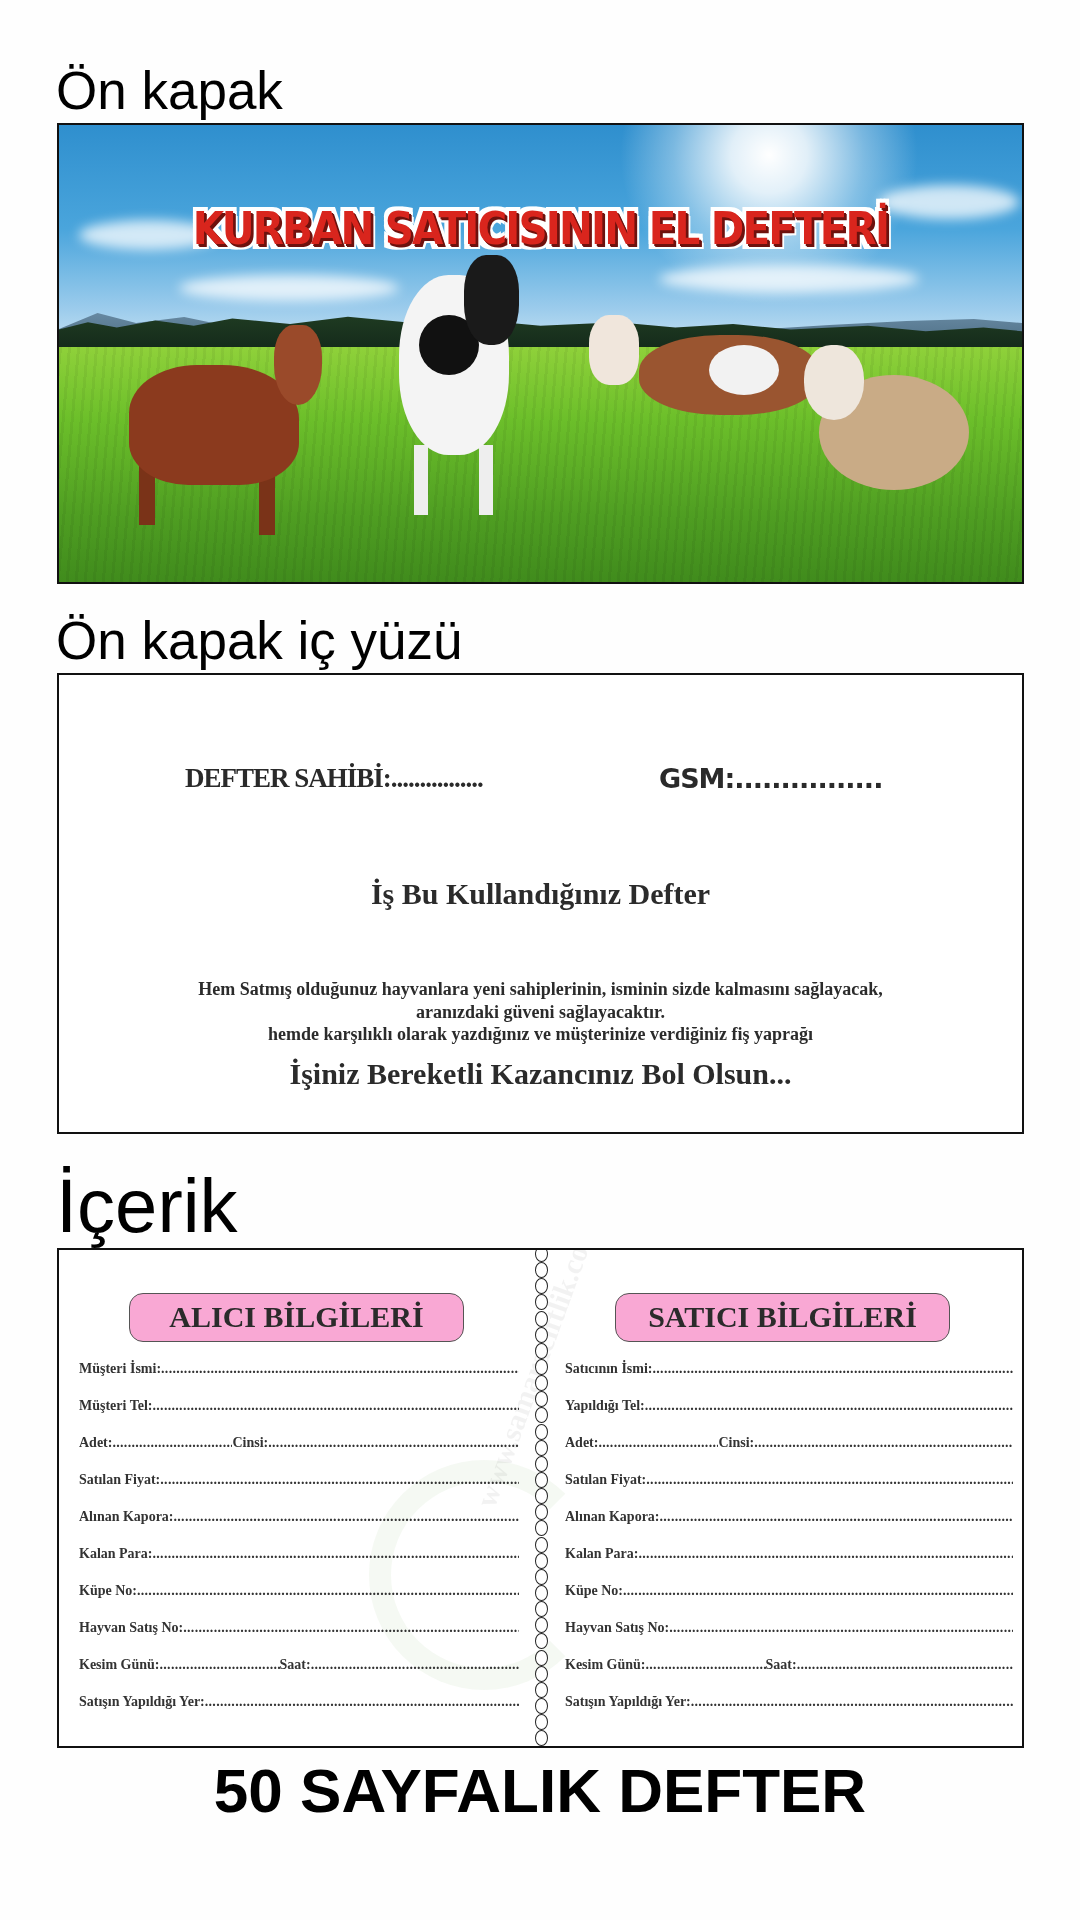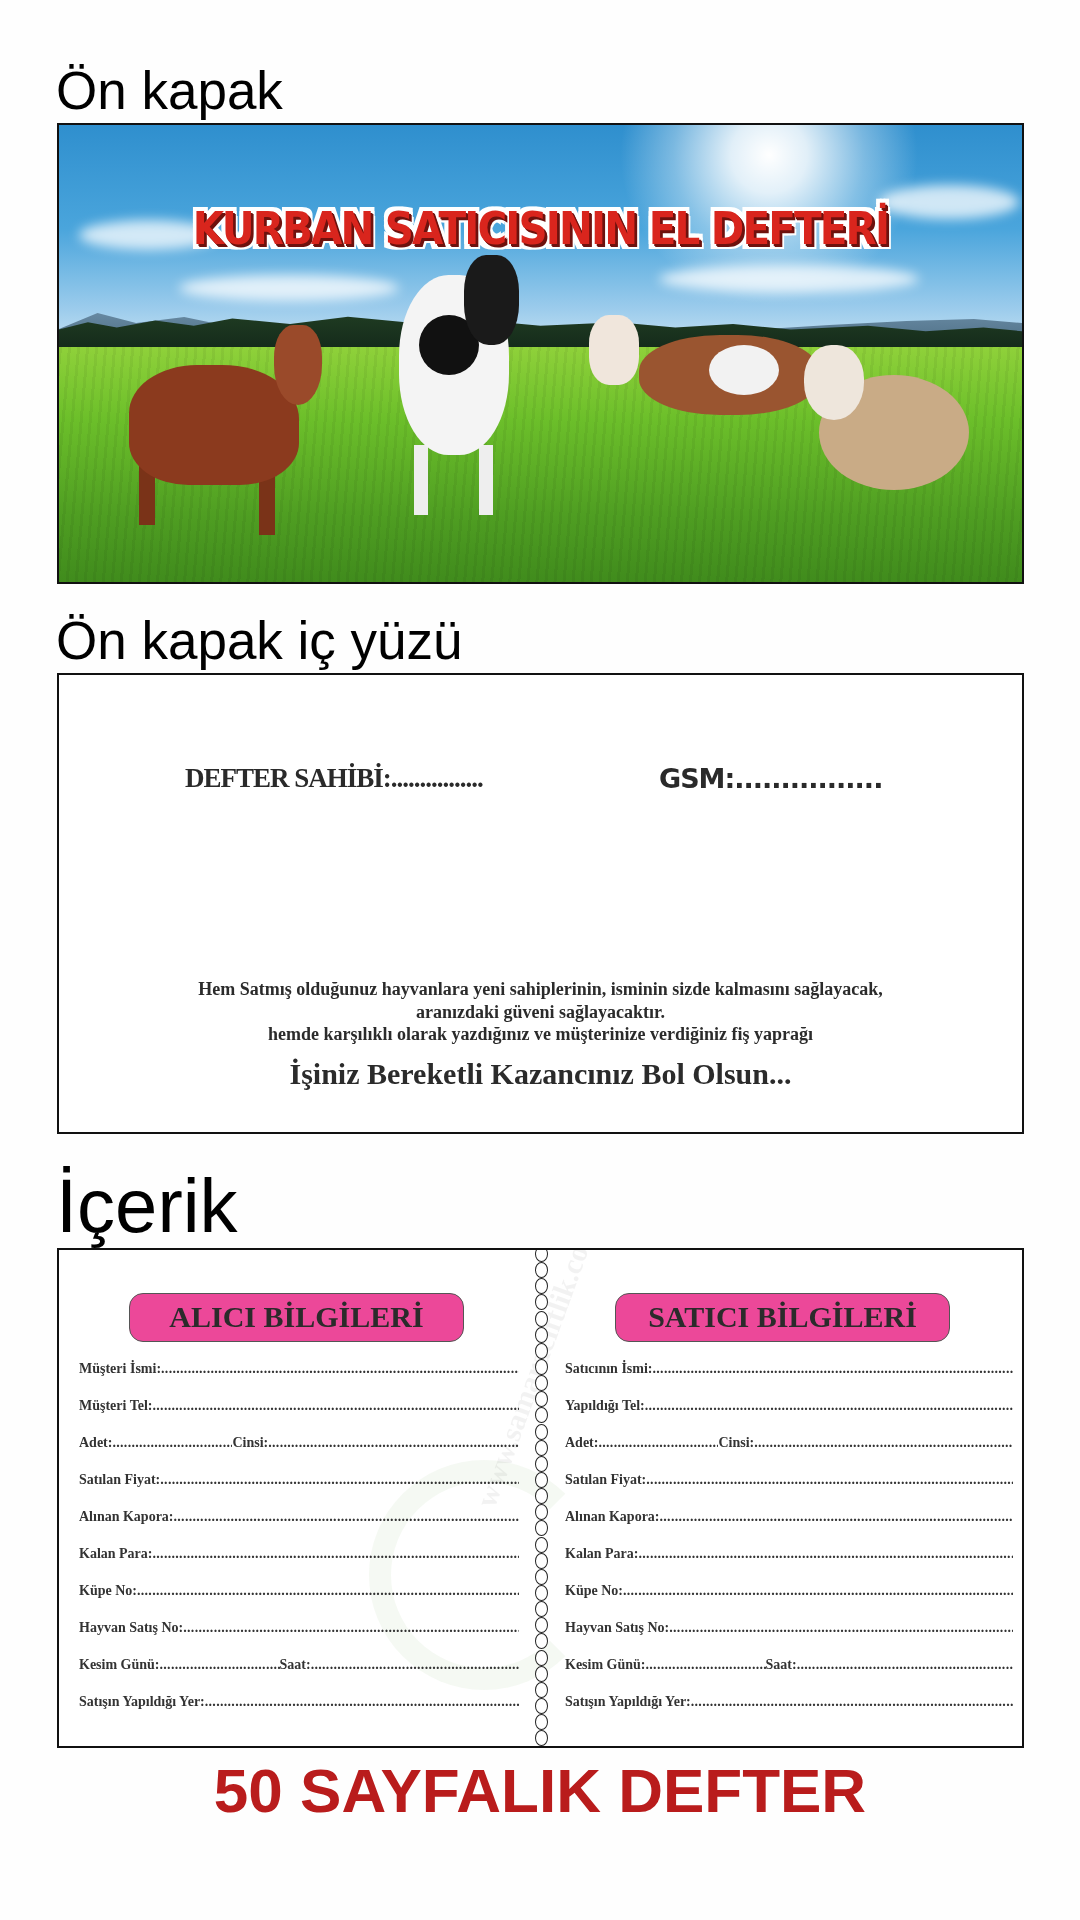--- a/index.html
+++ b/index.html
@@ -107,42 +107,42 @@
       position: absolute; left: 476px; top: -4px; width: 14px; height: 504px;
       display: flex; flex-direction: column; gap: 0;
     }
     .ring { width: 13px; height: 16px; border: 1.4px solid #222; border-radius: 50%; background: #fff; flex: 0 0 auto; margin-bottom: 0.15px; }
 
     .col { position: absolute; top: 0; height: 100%; }
     #col-left { left: 0; width: 478px; }
     #col-right { left: 494px; width: 471px; }
     .badge {
       position: absolute; top: 43px; height: 49px;
-      border: 1.6px solid #555; border-radius: 14px; background: #ec4899;
+      border: 1.6px solid #555; border-radius: 14px; background: #f9a8d4;
       font-family: "Liberation Serif", serif; font-weight: bold; font-size: 30px;
       color: #2b2b2b; text-align: center; line-height: 46px; white-space: nowrap;
     }
     #col-left .badge { left: 70px; width: 335px; }
     #col-right .badge { left: 62px; width: 335px; }
     .fields { position: absolute; top: 100px; }
     #col-left .fields { left: 20px; width: 440px; }
     #col-right .fields { left: 12px; width: 448px; }
     .field {
       height: 37px; display: flex; align-items: flex-end; padding-bottom: 10px;
       font-family: "Liberation Serif", serif; font-weight: bold; font-size: 14px; color: #333;
       white-space: nowrap; overflow: hidden;
     }
     .field .dots { flex: 1; overflow: hidden; letter-spacing: 0.3px; }
     .field .mid { white-space: nowrap; }
     .field .dots-short { width: 120px; overflow: hidden; letter-spacing: 0.3px; }
 
     .footer-title {
       position: absolute; left: 0; top: 1755px; width: 1080px; text-align: center;
       font-family: "Liberation Sans", sans-serif; font-weight: bold; font-size: 62px;
-      color: #b91c1c; white-space: nowrap; letter-spacing: 0px;
+      color: #000000; white-space: nowrap; letter-spacing: 0px;
     }
   </style>
 </head>
 <body>
 
 <h2 id="t1" class="section-title">Ön kapak</h2>
 <div id="cover" class="frame">
   <div class="sky"></div>
   <div class="sun"></div>
   <div class="cloud" style="left:20px;top:95px;width:140px;height:30px;"></div>
@@ -173,20 +173,21 @@
 
   <div class="cover-title">KURBAN SATICISININ EL DEFTERİ</div>
 </div>
 
 <h2 id="t2" class="section-title">Ön kapak iç yüzü</h2>
 <div id="inner" class="frame">
   <div class="owner-line">
     <span class="owner">DEFTER SAHİBİ:................</span>
     <span class="gsm">GSM:................</span>
   </div>
+  <div id="inner-h1" class="inner-heading">İş Bu Kullandığınız Defter</div>
   <div class="inner-para">
     <div>Hem Satmış olduğunuz hayvanlara yeni sahiplerinin, isminin sizde kalmasını sağlayacak,</div>
     <div>aranızdaki güveni sağlayacaktır.</div>
     <div>hemde karşılıklı olarak yazdığınız ve müşterinize verdiğiniz fiş yaprağı</div>
   </div>
   <div id="inner-h2" class="inner-heading">İşiniz Bereketli Kazancınız Bol Olsun...</div>
 </div>
 
 <h2 id="t3" class="section-title">İçerik</h2>
 <div id="content" class="frame">

